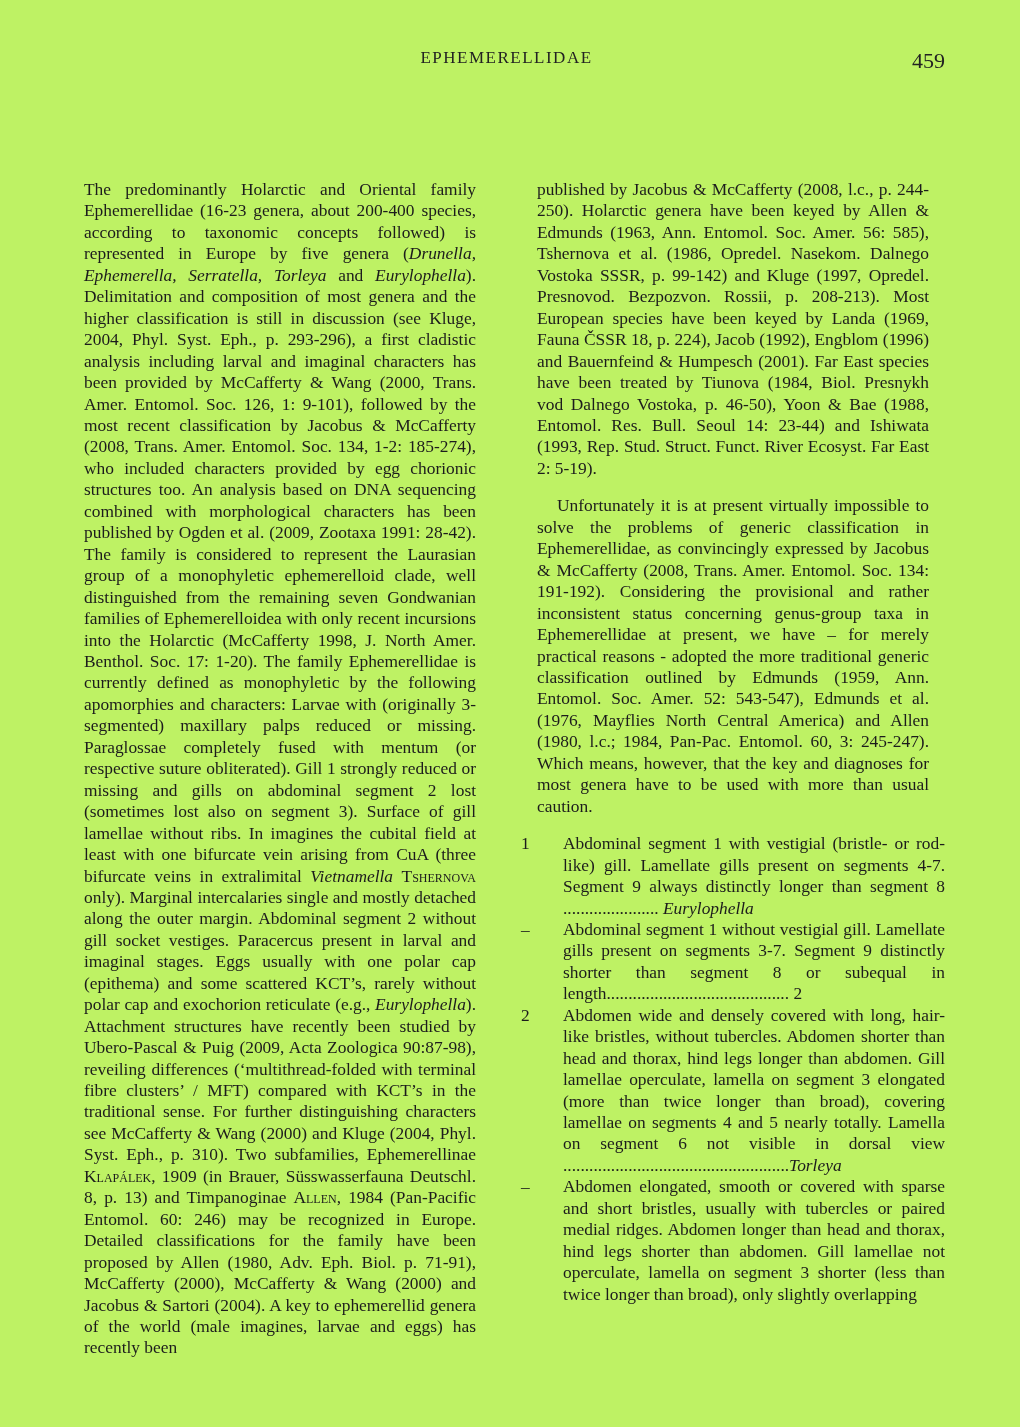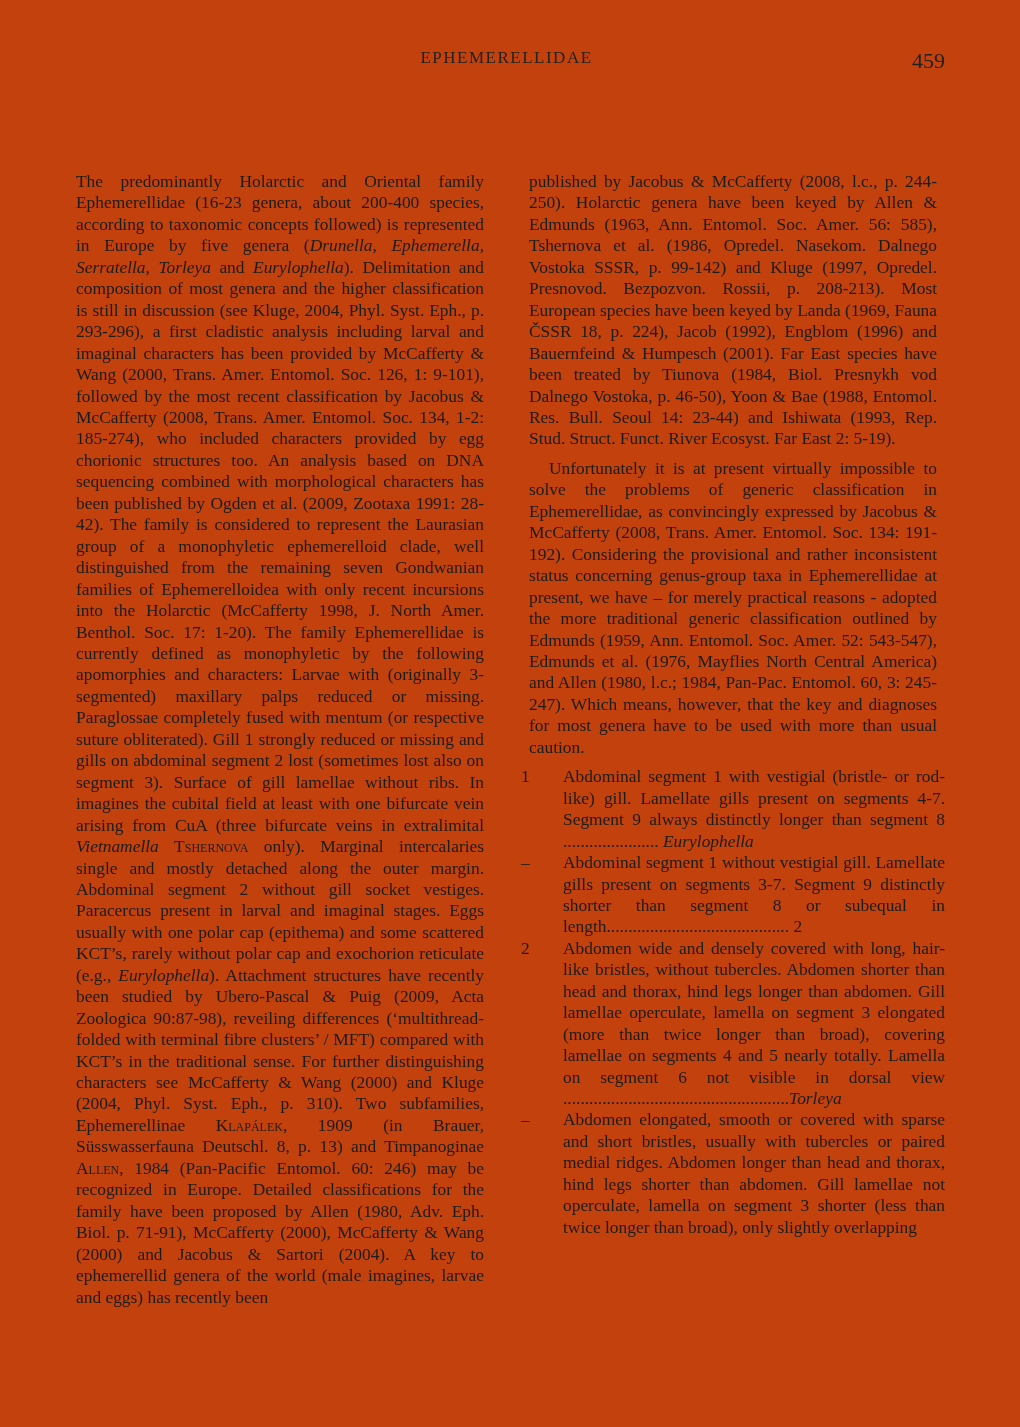--- a/index.html
+++ b/index.html
@@ -4,21 +4,21 @@
 <style>
   html, body {
     margin: 0;
     padding: 0;
     background: #ffffff;
   }
   .page {
     position: relative;
     width: 1020px;
     height: 1427px;
-    background: #c2410c;
+    background: #bef264;
     color: #1c1c1c;
     font-family: "Liberation Serif", "DejaVu Serif", serif;
     box-sizing: border-box;
     overflow: hidden;
   }
   
   .page-header {
     position: absolute;
     top: 48px;
     left: 68px;
@@ -68,21 +68,21 @@
   }
   .column {
     width: 424px;
     font-size: 17.4px;
     line-height: 21.45px;
     text-align: justify;
     hyphens: auto;
     -webkit-hyphens: auto;
   }
   .column p {
-    margin: 8px;
+    margin: 16px;
   }
   p.indented {
     text-indent: 20px;
   }
   .sc { font-variant: small-caps; }
   i.gen { font-style: italic; }
 
   .key-heading {
     margin-top: 21px;
   }

